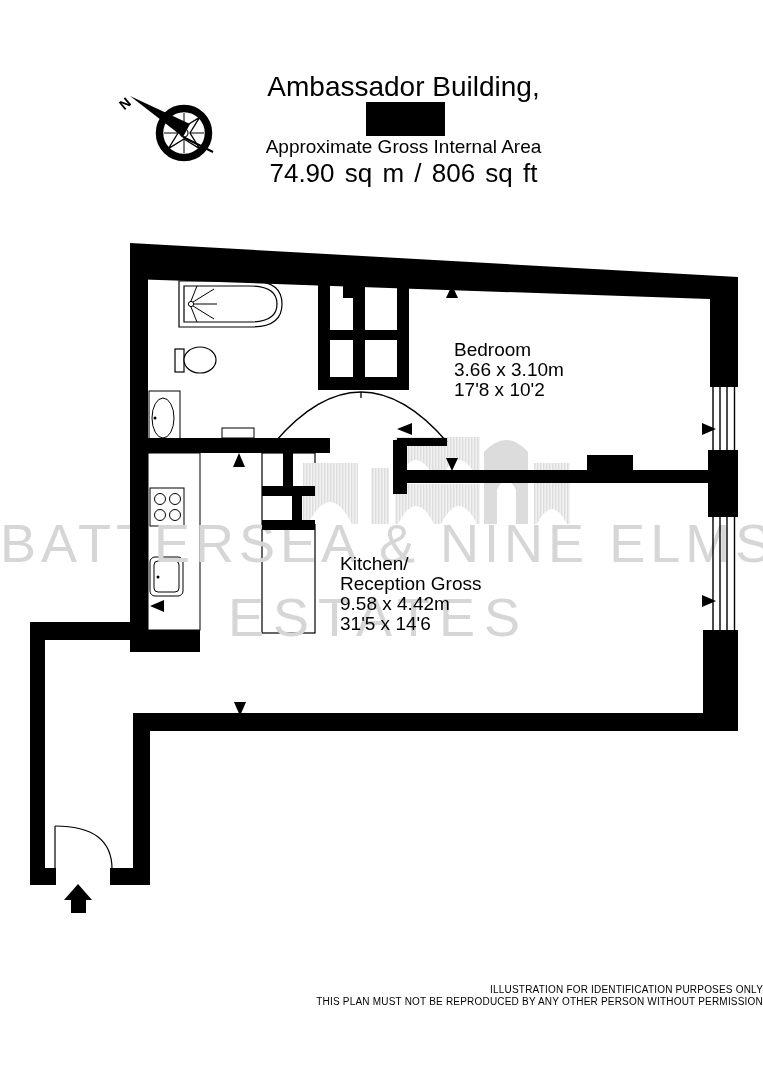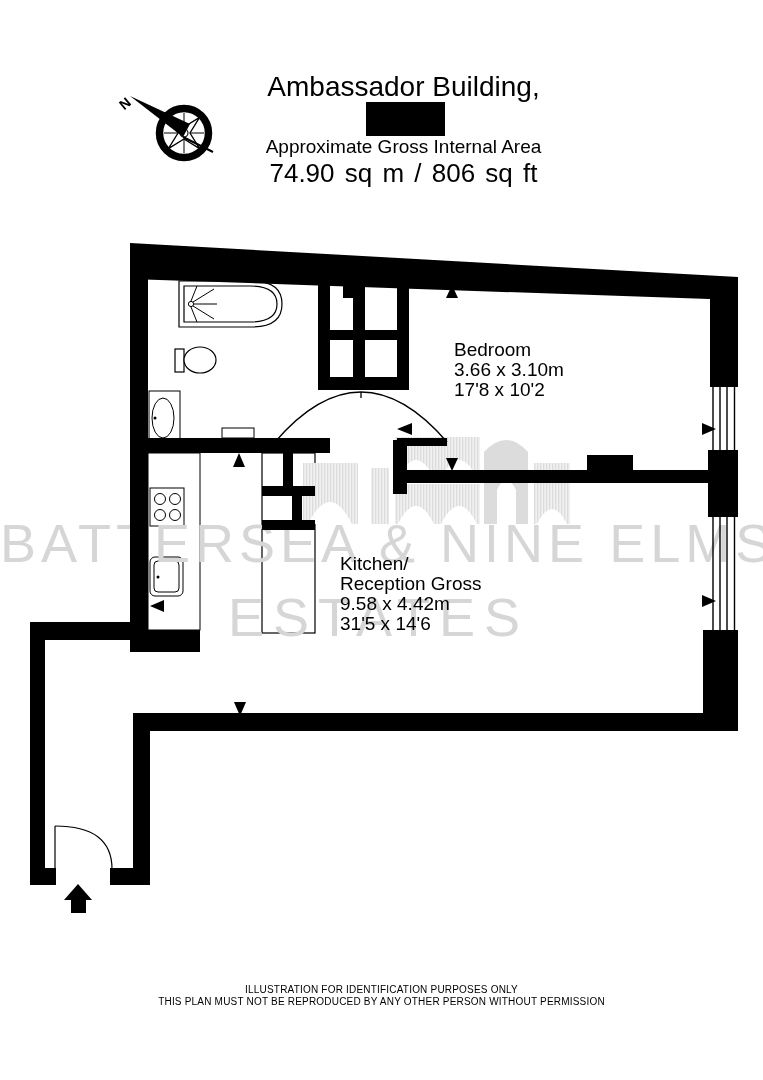--- a/index.html
+++ b/index.html
@@ -19,21 +19,21 @@
   .header{position:absolute;top:72px;left:22px;width:763px;text-align:center;z-index:4;}
   .header .t1,.header .t2{font-size:28px;line-height:30px;}
   .header .t2 .redact{display:inline-block;width:79px;height:34px;background:#000;vertical-align:-8px;margin-left:3px;}
   .header .sub{font-size:19px;line-height:22px;}
   .header .area{font-size:26px;line-height:30px;word-spacing:3px;}
   
   .room-label{position:absolute;font-size:19px;line-height:20px;z-index:4;}
   .label-bedroom{left:454px;top:340px;width:200px;}
   .label-kitchen{left:340px;top:554px;width:200px;}
   
-  .disclaimer{position:absolute;top:984px;left:0;width:763px;text-align:center;
+  .disclaimer{position:absolute;top:984px;left:0;width:763px;text-align:right;
               font-size:10px;line-height:12px;letter-spacing:.2px;z-index:4;}
 </style>
 </head>
 <body>
 
 <div class="canvas">
 
   <svg id="fixtures-svg" class="layer" viewBox="0 0 763 1080">
     <g fill="#fff" stroke="#000" stroke-width="1.2">
 

